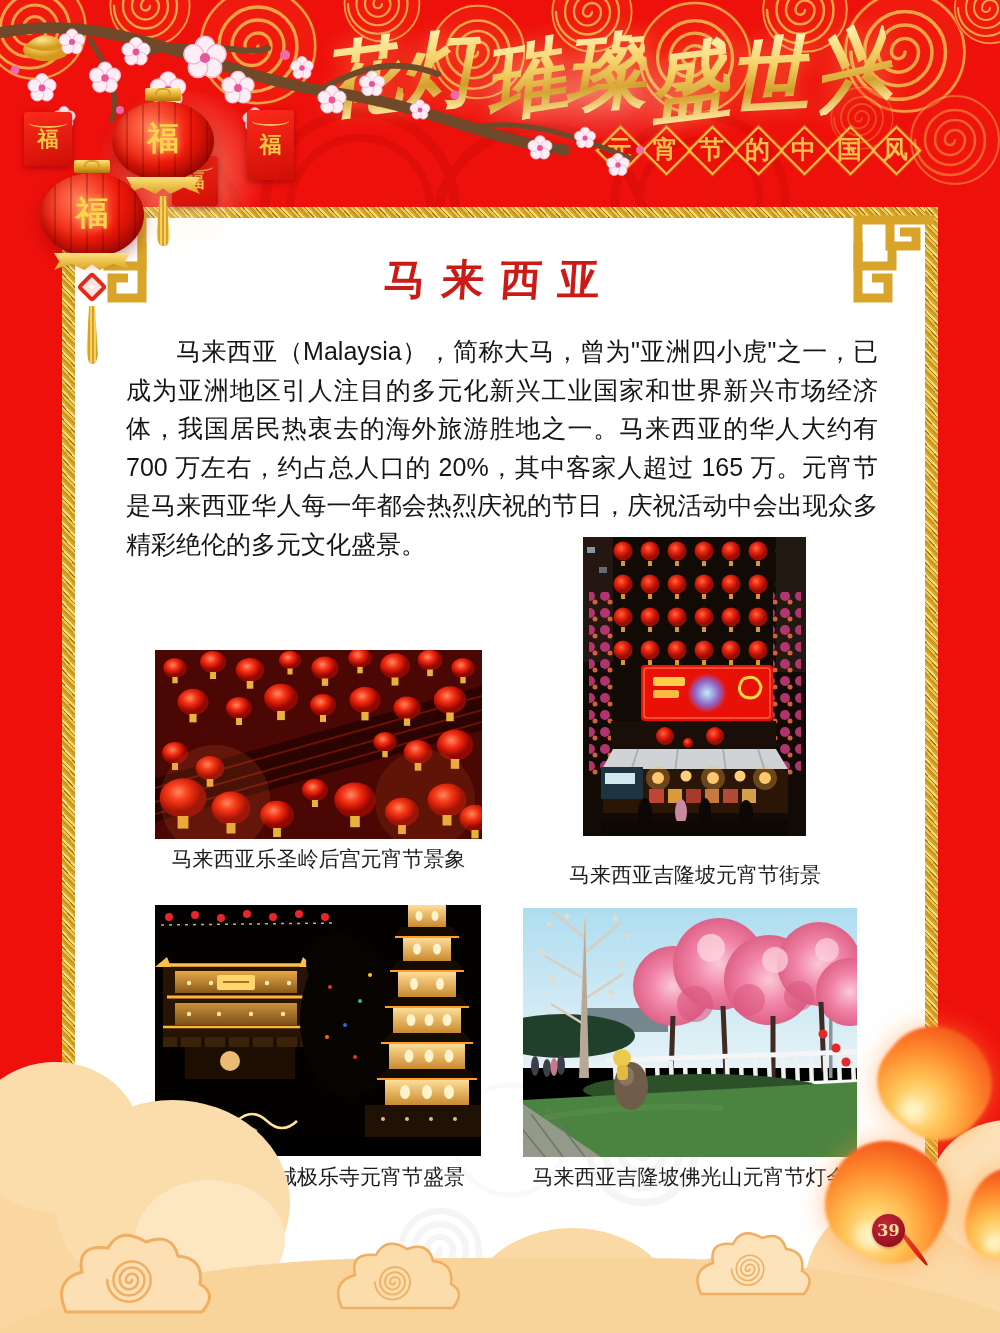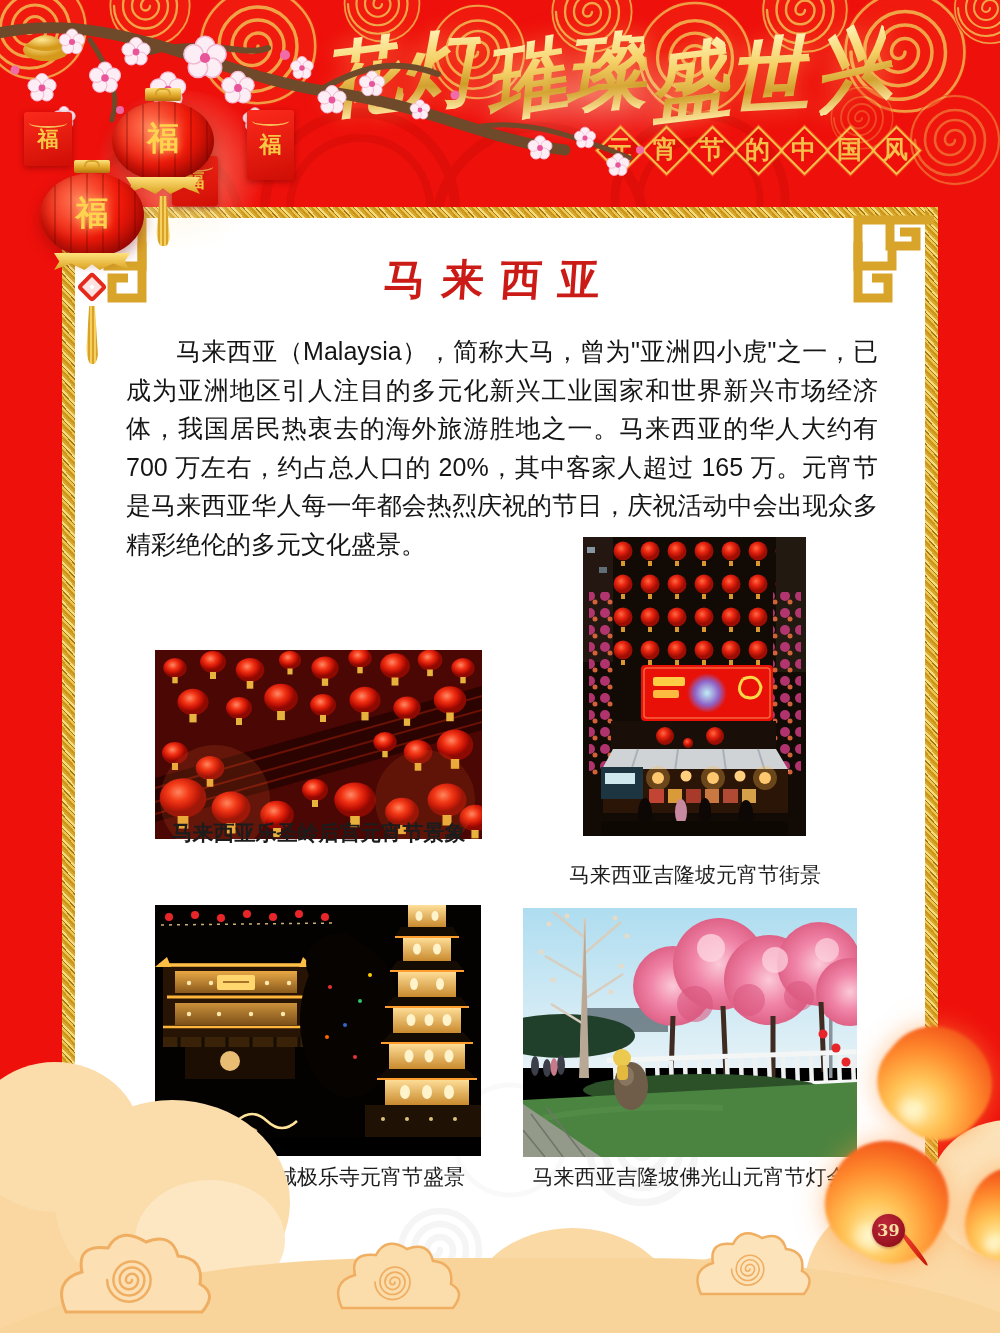--- a/index.html
+++ b/index.html
@@ -653,21 +653,21 @@
         </g>
       <ellipse cx="31" cy="159" rx="3.5" ry="9" fill="#c77a8a"></ellipse>
       <g fill="#e8262a">
           <circle cx="300" cy="126" r="4.5"></circle>
           <circle cx="313" cy="140" r="4.5"></circle>
           <circle cx="323" cy="154" r="4.5"></circle>
         </g>
     </svg>
   </div>
 
-  <div class="caption" style="left:155px;top:819px;width:327px;font-weight:bold;">马来西亚乐圣岭后宫元宵节景象</div>
+  <div class="caption" style="left:155px;top:845px;width:327px;">马来西亚乐圣岭后宫元宵节景象</div>
   <div class="caption" style="left:560px;top:845px;width:270px;margin-top:16px;">马来西亚吉隆坡元宵节街景</div>
   <div class="caption" style="left:150px;top:1163px;width:336px;">马来西亚槟城极乐寺元宵节盛景</div>
   <div class="caption" style="left:505px;top:1163px;width:370px;">马来西亚吉隆坡佛光山元宵节灯会</div>
 
   <div class="cl" style="left:-70px;top:1165px;width:260px;height:220px;background:#fad7a0;"></div>
   <div class="cl" style="left:-30px;top:1062px;width:170px;height:150px;background:#fbdcab;"></div>
   <div class="cl" style="left:55px;top:1100px;width:235px;height:205px;background:#fbdcab;"></div>
   <div class="cl" style="left:135px;top:1180px;width:150px;height:120px;background:#fde6c2;"></div>
   <div class="cl" style="left:330px;top:1268px;width:190px;height:150px;background:#f9d29a;"></div>
   <div class="cl" style="left:465px;top:1228px;width:215px;height:175px;background:#fbd9a5;"></div>

